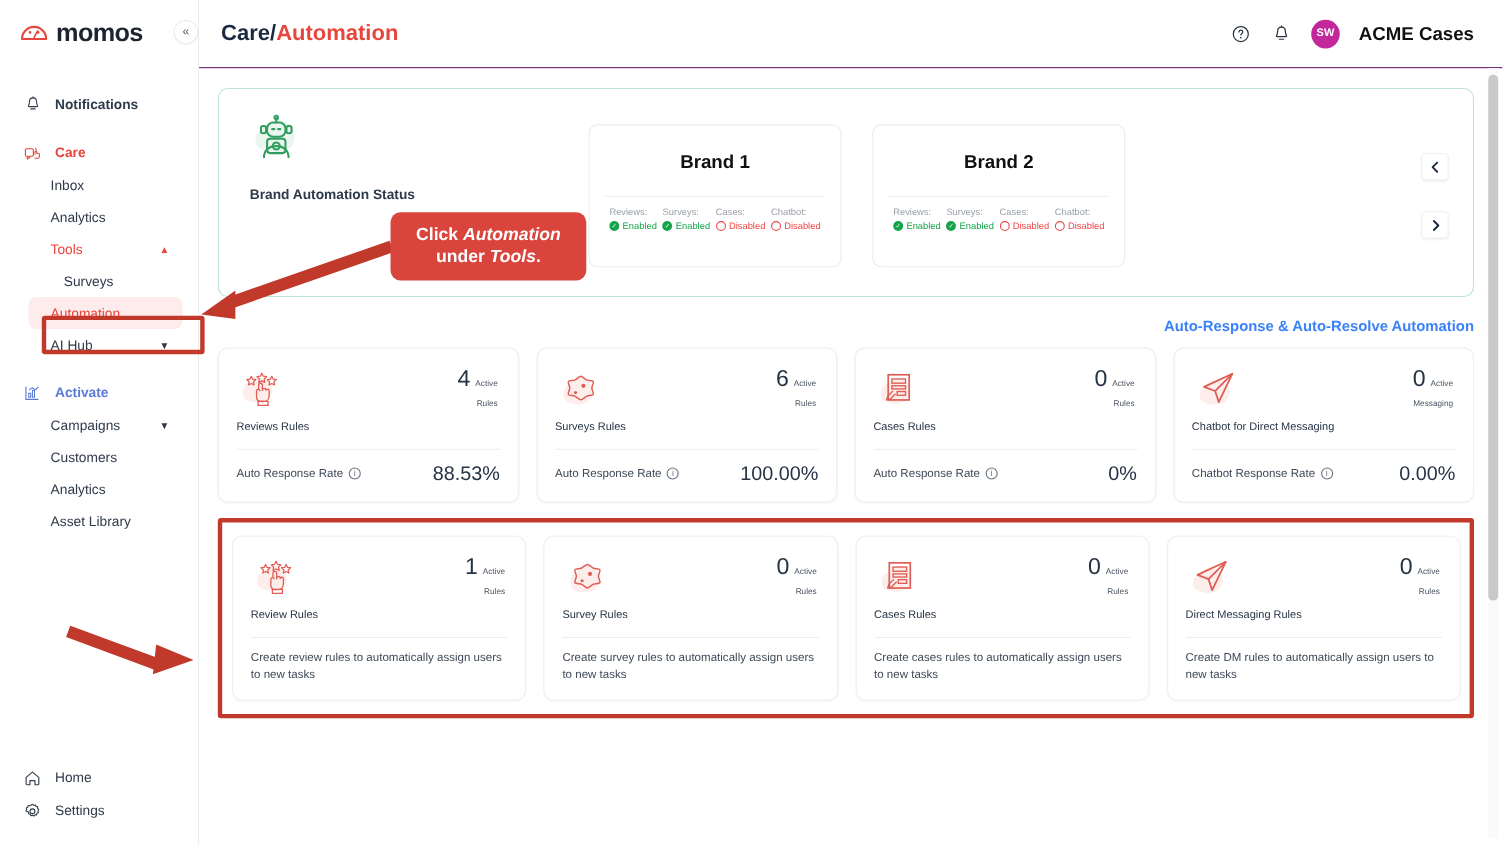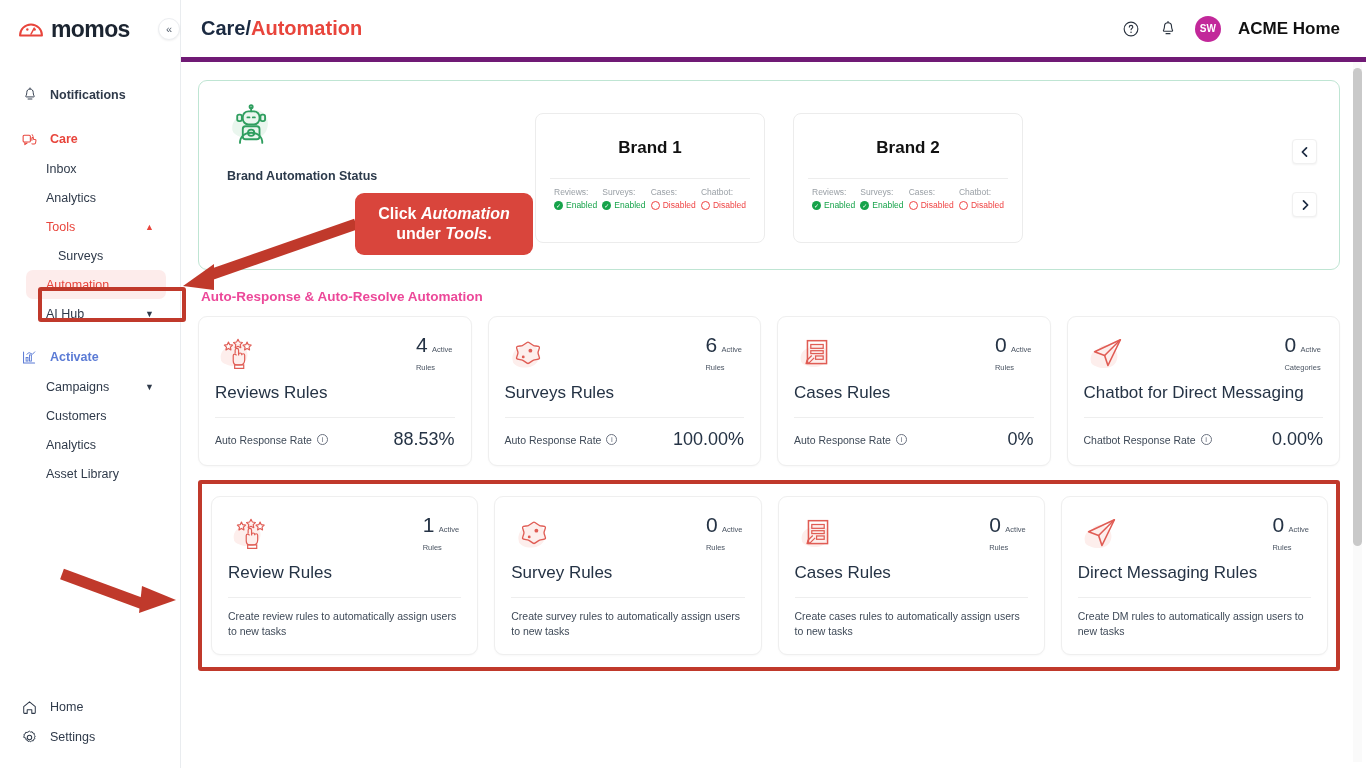--- a/index.html
+++ b/index.html
@@ -79,21 +79,21 @@
   .sidebar-bottom {
     position: absolute; left: 0; bottom: 16px; width: 100%;
   }
 
   
   .main { flex: 1 1 auto; height: 768px; position: relative; background:#fff; display:flex; flex-direction:column; min-width:0; }
   .topbar {
     height: 62px; flex: 0 0 62px;
     display: flex; align-items: center; justify-content: space-between;
     padding: 0 26px 0 20px;
-    border-bottom: 5px solid #701a75; background: #fff; gap: 20px;
+    border-bottom: 1px solid #701a75; background: #fff; gap: 20px;
   }
   .crumb { font-size: 20px; font-weight: 700; color: #1b2a41; }
   .crumb .sep { color: #1b2a41; }
   .crumb .cur { color: #e8453c; }
   .topright { display: flex; align-items: center; gap: 17px; }
   .icon-btn { width: 20px; height: 20px; display: flex; align-items: center; justify-content: center; cursor: pointer; }
   .avatar {
     width: 26px; height: 26px; border-radius: 50%;
     background: #c2289a; color: #fff; font-size: 10px; font-weight: 700;
     display: flex; align-items: center; justify-content: center;
@@ -136,34 +136,34 @@
 
   .carousel-btns { margin-left: auto; display: flex; flex-direction: column; gap: 28px; padding: 44px 6px 0 0; }
   .car-btn {
     width: 25px; height: 25px; border: 1px solid #f0f0f0; border-radius: 4px;
     background: #fff; display: flex; align-items: center; justify-content: center;
     cursor: pointer; color: #1b2a41; font-size: 14px; font-weight: 700;
     box-shadow: 0 1px 2px rgba(0,0,0,.05);
   }
 
   
-  .section-title { font-size: 13.5px; font-weight: 700; color: #ec4899; margin: 19px 0 12px 3px; }
+  .section-title { font-size: 13.5px; font-weight: 700; color: #3b82f6; margin: 19px 0 12px 3px; text-align: right; }
   .card-row { display: flex; gap: 16px; }
   .stat-card {
     flex: 1 1 0; min-width: 0;
     border: 1px solid #efefef; border-radius: 9px; background: #fff;
     padding: 17px 16px 15px;
     box-shadow: 0 1px 2px rgba(0,0,0,.03);
   }
   .sc-top { display: flex; align-items: flex-start; justify-content: space-between; }
   .sc-icon { width: 46px; height: 42px; }
-  .sc-count { text-align: left; padding-right: 2px; }
+  .sc-count { text-align: right; padding-right: 2px; }
   .sc-count .num { font-size: 21px; color: #253345; line-height: 1; }
   .sc-count .lbl { font-size: 7.5px; color: #4b5563; line-height: 1.25; margin-top: 3px; }
-  .sc-name { font-size: 17px; color: #253345; margin-top: 7px; white-space: nowrap; }
+  .sc-name { font-size: 10px; color: #253345; margin-top: 7px; white-space: nowrap; }
   .sc-div { height: 1px; background: #eeeeee; margin: 14px 0 11px; }
   .sc-bottom { display: flex; align-items: center; justify-content: space-between; }
   .sc-rate-label { font-size: 10.5px; color: #3f4a58; display: flex; align-items: center; gap: 5px; }
   .info-i {
     width: 11px; height: 11px; border-radius: 50%; border: 1px solid #6b7280;
     font-size: 8px; color: #6b7280; display: inline-flex; align-items: center; justify-content: center;
     line-height: 1; font-style: normal;
   }
   .sc-rate-val { font-size: 18px; color: #253345; }
   .sc-desc { font-size: 10.5px; color: #3f4a58; line-height: 1.45; }
@@ -332,21 +332,21 @@
           </svg>
         </span>
         <span class="icon-btn">
           <svg viewBox="0 0 20 20" width="18" height="18">
             <path d="M10 3c-2.4 0-3.9 1.8-3.9 4 0 3.3-1.2 4.2-1.2 4.9 0 .4.3.6.8.6h8.6c.5 0 .8-.2.8-.6 0-.7-1.2-1.6-1.2-4.9 0-2.2-1.5-4-3.9-4z" fill="none" stroke="#2b3440" stroke-width="1.25"></path>
             <path d="M7.8 15.2h4.4" stroke="#2b3440" stroke-width="1.25" stroke-linecap="round"></path>
             <path d="M10 1.8v1.1" stroke="#2b3440" stroke-width="1.25" stroke-linecap="round"></path>
           </svg>
         </span>
         <span class="avatar">SW</span>
-        <span class="org">ACME Home</span>
+        <span class="org">ACME Cases</span>
       </div>
     </header>
 
     <div class="content">
 
       <section class="brand-panel">
         <div class="bp-left">
           <span class="bp-robot">
             <svg viewBox="0 0 56 56" width="52" height="52">
               <path d="M6 30c-2-8 4-16 12-17 3-6 14-8 20-3 8 6 7 16 3 22-5 7-18 9-26 5-5-2-8-4-9-7z" fill="#eaf6ee"></path>
@@ -549,21 +549,21 @@
             <span class="sc-icon">
               <svg viewBox="0 0 48 44" width="46" height="42">
                 <path d="M7 28c-1-6 3-11 8-12 2-5 11-6 15-2 6 4 6 12 3 16-4 6-13 7-20 4-4-1-6-3-6-6z" fill="#fdeeec"></path>
                 <path d="M38 6 L11 18.5 L21.5 22.5 L25 33 Z" fill="none" stroke="#e05c54" stroke-width="1.7" stroke-linejoin="round"></path>
                 <path d="M38 6 L21.5 22.5" fill="none" stroke="#e05c54" stroke-width="1.7" stroke-linejoin="round"></path>
               </svg>
             </span>
             <span class="sc-count">
               <span class="num">0</span>
               <span class="lbl">
-                <span>Active</span><br><span>Categories</span>
+                <span>Active</span><br><span>Messaging</span>
               </span>
             </span>
           </div>
           <div class="sc-name">Chatbot for Direct Messaging</div>
           <div class="sc-div"></div>
           <div class="sc-bottom">
             <span class="sc-rate-label">
               <span>Chatbot Response Rate</span>
               <i class="info-i">i</i>
             </span>

